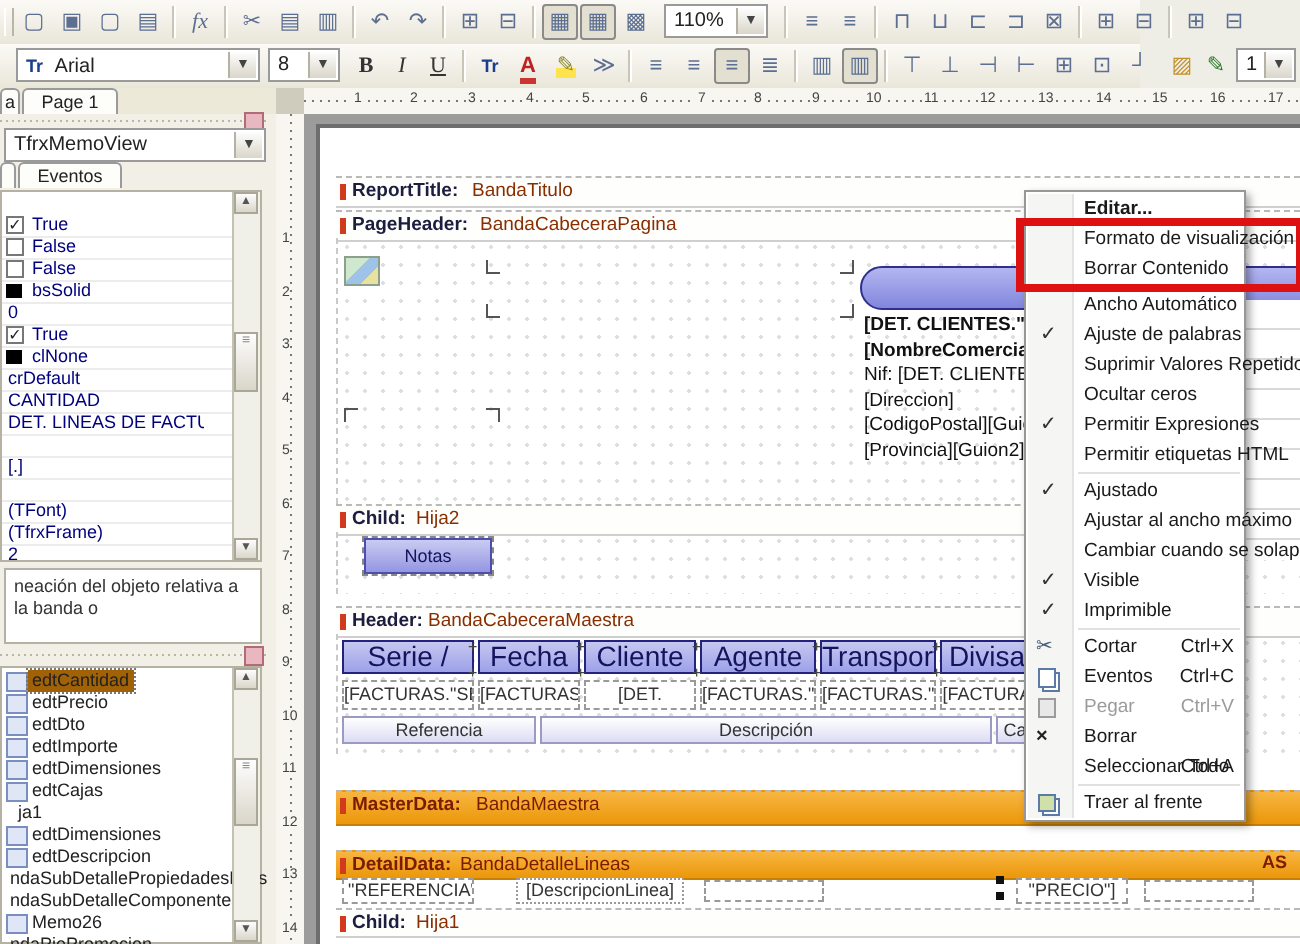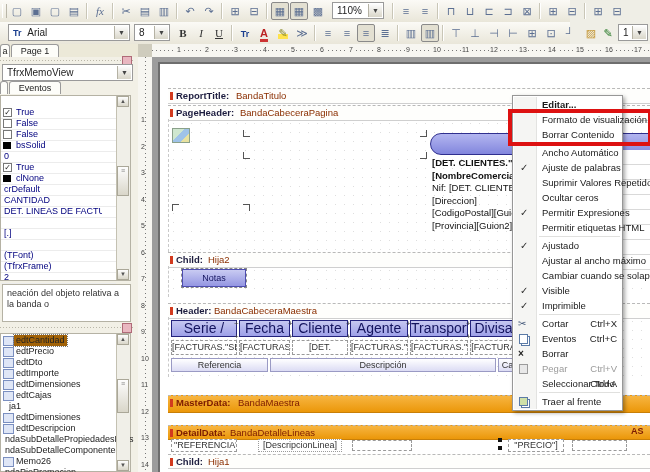--- a/index.html
+++ b/index.html
@@ -567,28 +567,28 @@
     <span>Imprimible</span></div>
   <div class="msep"></div>
   <div class="mi">
     <span class="mico ic-cut"></span>
     <span>Cortar</span>
     <span class="sc">Ctrl+X</span></div>
   <div class="mi">
     <span class="mico ic-copy"></span>
     <span>Eventos</span>
     <span class="sc">Ctrl+C</span></div>
-  <div class="mi">
-    <span class="mico ic-del"></span>
-    <span>Borrar</span></div>
   <div class="mi dis">
     <span class="mico ic-paste"></span>
     <span>Pegar</span>
     <span class="sc">Ctrl+V</span></div>
   <div class="mi">
+    <span class="mico ic-del"></span>
+    <span>Borrar</span></div>
+  <div class="mi">
     <span>Seleccionar Todo</span>
     <span class="sc">Ctrl+A</span></div>
   <div class="msep"></div>
   <div class="mi">
     <span class="mico ic-front"></span>
     <span>Traer al frente</span></div>
 </div>
 
 <div id="redbox"></div>
 

